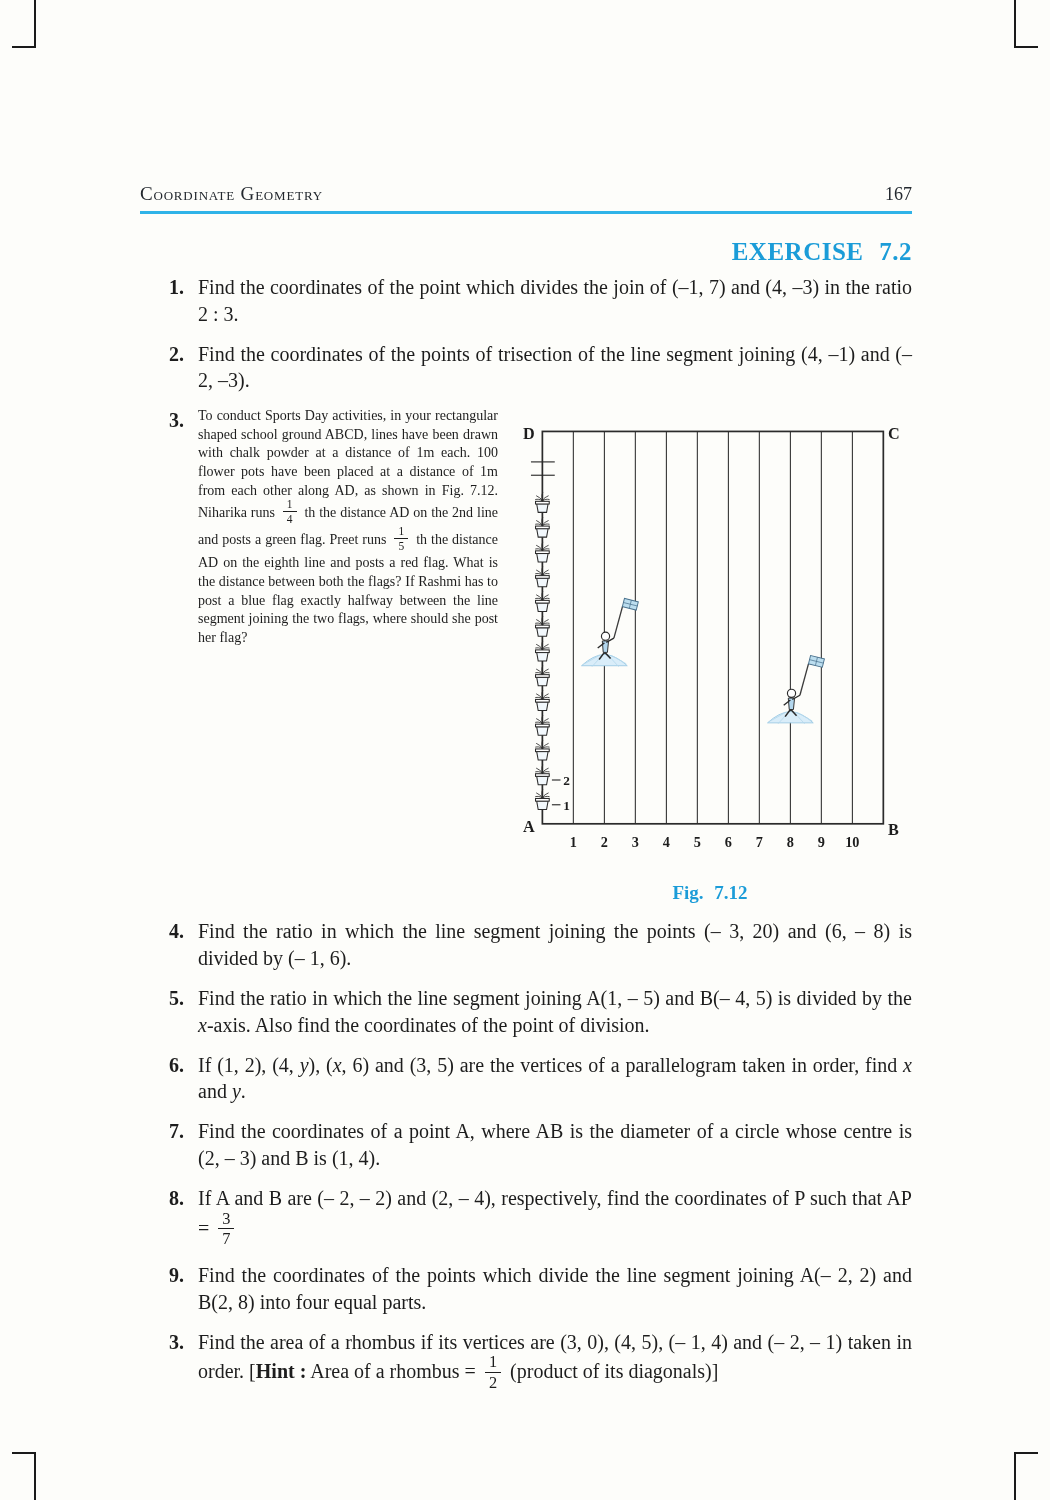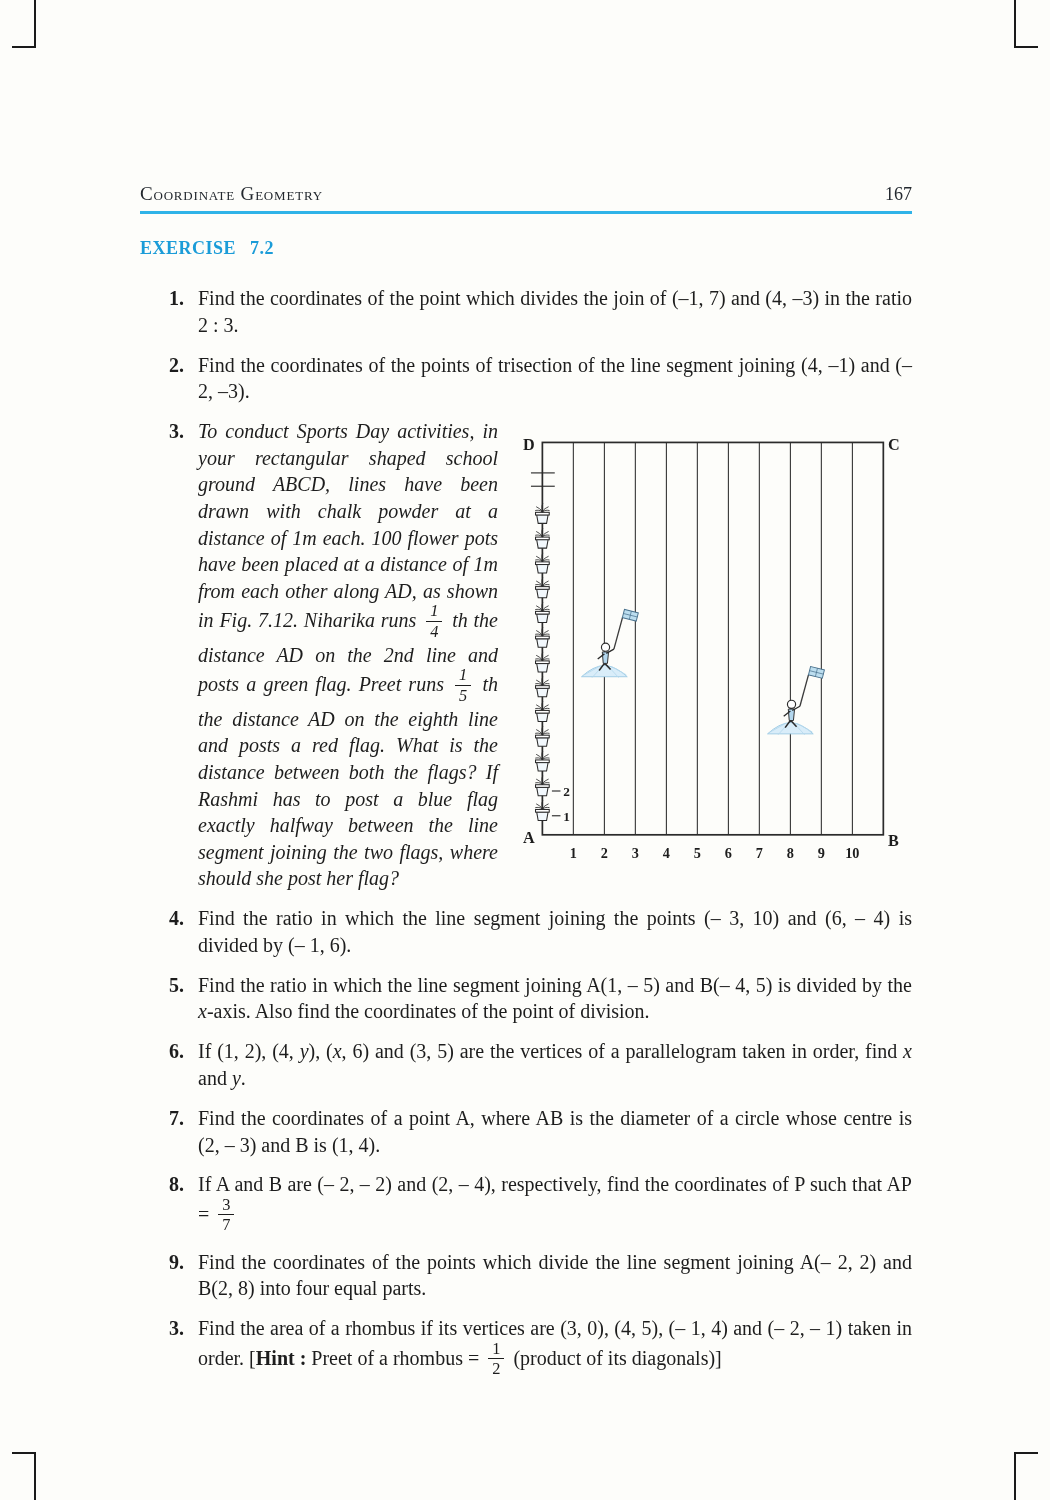--- a/index.html
+++ b/index.html
@@ -16,39 +16,39 @@
   .crop.br{right:12px;bottom:0;border-left:2.5px solid #1a1a1a;border-top:2.5px solid #1a1a1a;}
 
   .content{position:absolute;left:140px;top:183px;width:772px;}
 
   .hdr{display:flex;justify-content:space-between;align-items:baseline;}
   .hdr .chapter{font-variant:small-caps;font-size:19px;letter-spacing:.8px;color:#23282e;}
   .hdr .pageno{font-size:18px;color:#23282e;}
   .rule{height:3px;background:var(--rule-cyan,#2fb3e8);margin-top:6px;}
 
   h1.extitle{
-    text-align:left;color:var(--accent-blue,#1b9cd8);
-    font-size:18px;font-weight:bold;letter-spacing:.5px;word-spacing:9px;
-    margin:24px 0 26px 0;
+    text-align:right;color:var(--accent-blue,#1b9cd8);
+    font-size:25px;font-weight:bold;letter-spacing:.5px;word-spacing:9px;
+    margin:24px 0 8px 0;
   }
 
   .problems{font-size:20px;line-height:1.34;}
   .problem{display:flex;margin-bottom:13px;}
   .pnum{width:44px;flex:none;text-align:right;font-weight:bold;padding-right:14px;}
   .pbody{flex:1;text-align:justify;}
   .pbody i{font-style:italic;}
   .pbody b{font-weight:bold;}
 
   .frac{display:inline-block;vertical-align:middle;text-align:center;line-height:1.05;
         font-size:.82em;margin:0 4px;position:relative;top:-2px;}
   .frac .fn{display:block;border-bottom:1.3px solid #1d1d1d;padding:0 4px 1px 4px;}
   .frac .fd{display:block;padding-top:1px;}
 
   .p3wrap{display:flex;gap:12px;}
-  .p3text{width:300px;font-size:20px;line-height:1.33;text-align:justify;font-style:italic;}
+  .p3text{width:300px;font-size:14px;line-height:1.33;text-align:justify;}
   figure.fig{margin:0;width:400px;flex:none;margin-top:2px;}
   .figcap{
     text-align:center;color:var(--accent-blue,#1b9cd8);font-weight:bold;
     font-size:19px;word-spacing:6px;margin-top:2px;
   }
   .figsvg text{font-family:"Liberation Serif","DejaVu Serif",serif;font-weight:bold;fill:#1d1d1d;}
   .figcorner{font-size:17px;}
   .fignum text{font-size:15px;}
   .figsmall{font-size:14px;font-weight:bold;}
 </style>
@@ -179,28 +179,29 @@
                 <text x="131.6" y="448">3</text>
                 <text x="164.2" y="448">4</text>
                 <text x="196.7" y="448">5</text>
                 <text x="229.3" y="448">6</text>
                 <text x="261.8" y="448">7</text>
                 <text x="294.4" y="448">8</text>
                 <text x="326.9" y="448">9</text>
                 <text x="359.5" y="448">10</text>
               </g>
             </svg>
+            <figcaption class="figcap">Fig. 7.12</figcaption>
           </figure>
         </div>
       </div>
     </div>
 
     <div class="problem">
       <span class="pnum">4.</span>
-      <div class="pbody"><span>Find the ratio in which the line segment joining the points (– 3, 10) and (6, – 4) is divided by (– 1, 6).</span></div>
+      <div class="pbody"><span>Find the ratio in which the line segment joining the points (– 3, 20) and (6, – 8) is divided by (– 1, 6).</span></div>
     </div>
 
     <div class="problem">
       <span class="pnum">5.</span>
       <div class="pbody"><span>Find the ratio in which the line segment joining A(1, – 5) and B(– 4, 5) is divided by the </span><i>x</i><span>-axis. Also find the coordinates of the point of division.</span></div>
     </div>
 
     <div class="problem">
       <span class="pnum">6.</span>
       <div class="pbody"><span>If (1, 2), (4, </span><i>y</i><span>), (</span><i>x</i><span>, 6) and (3, 5) are the vertices of a parallelogram taken in order, find </span><i>x</i><span> and </span><i>y</i><span>.</span></div>
@@ -216,17 +217,17 @@
       <div class="pbody"><span>If A and B are (– 2, – 2) and (2, – 4), respectively, find the coordinates of P such that AP = </span><span class="frac"><span class="fn">3</span><span class="fd">7</span></span></div>
     </div>
 
     <div class="problem">
       <span class="pnum">9.</span>
       <div class="pbody"><span>Find the coordinates of the points which divide the line segment joining A(– 2, 2) and B(2, 8) into four equal parts.</span></div>
     </div>
 
     <div class="problem">
       <span class="pnum">3.</span>
-      <div class="pbody"><span>Find the area of a rhombus if its vertices are (3, 0), (4, 5), (– 1, 4) and (– 2, – 1) taken in order. [</span><b>Hint :</b><span> Preet of a rhombus = </span><span class="frac"><span class="fn">1</span><span class="fd">2</span></span><span> (product of its diagonals)]</span></div>
+      <div class="pbody"><span>Find the area of a rhombus if its vertices are (3, 0), (4, 5), (– 1, 4) and (– 2, – 1) taken in order. [</span><b>Hint :</b><span> Area of a rhombus = </span><span class="frac"><span class="fn">1</span><span class="fd">2</span></span><span> (product of its diagonals)]</span></div>
     </div>
 
   </div>
 </div>
 
 </body></html>

